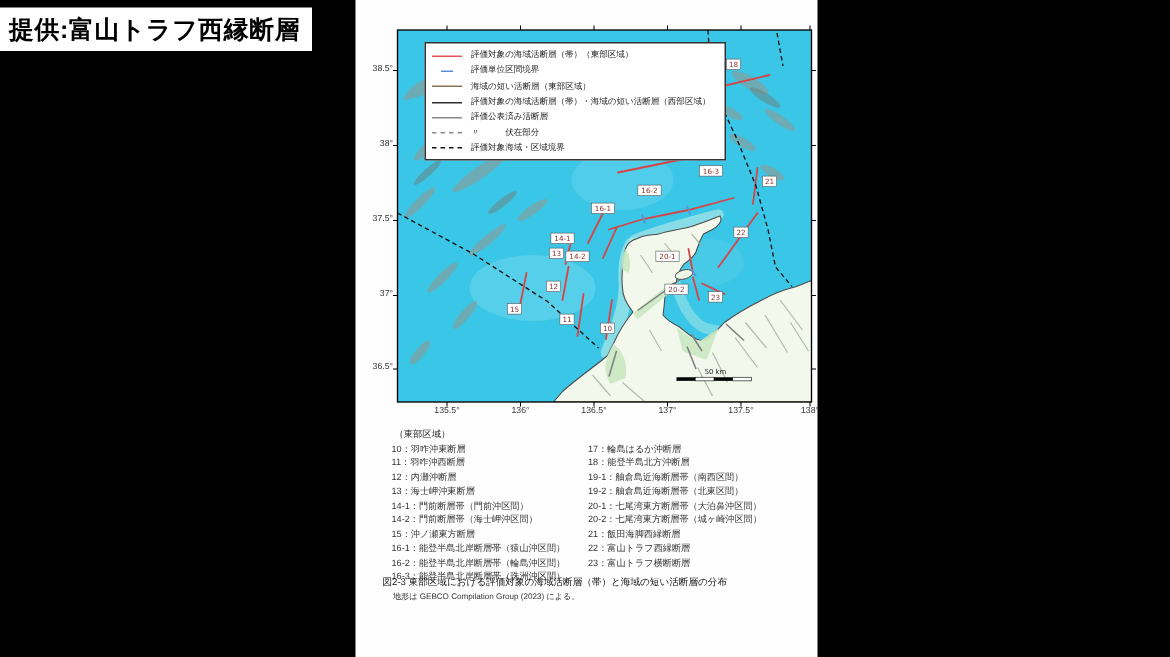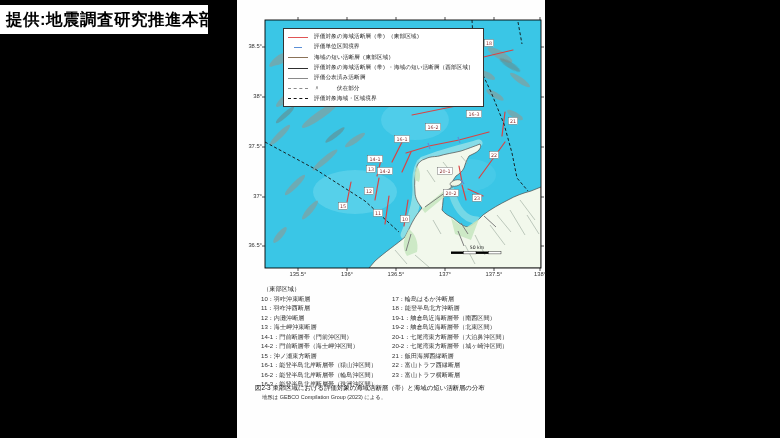--- a/index.html
+++ b/index.html
@@ -48,21 +48,21 @@
   .flist-right{left:155px;}
   .flist .row{height:9.45px;font-size:6.1px;color:#333;white-space:nowrap;}
   
   .caption1{position:absolute;left:18px;top:384px;font-size:6.4px;color:#111;white-space:nowrap;}
   .caption2{position:absolute;left:25px;top:394px;font-size:5.4px;color:#333;white-space:nowrap;}
 </style>
 </head>
 <body>
 
 <div class="credit">
-  <span>提供:地震調査研究推進本部</span>
+  <span>提供:富山トラフ西縁断層</span>
 </div>
 
 <div class="page">
 
   <div class="map-figure">
     <svg width="276" height="248" viewBox="0 0 276 248" xmlns="http://www.w3.org/2000/svg">
       <defs>
         <clipPath id="frame">
             <rect x="0" y="0" width="276" height="248"></rect>
           </clipPath>

